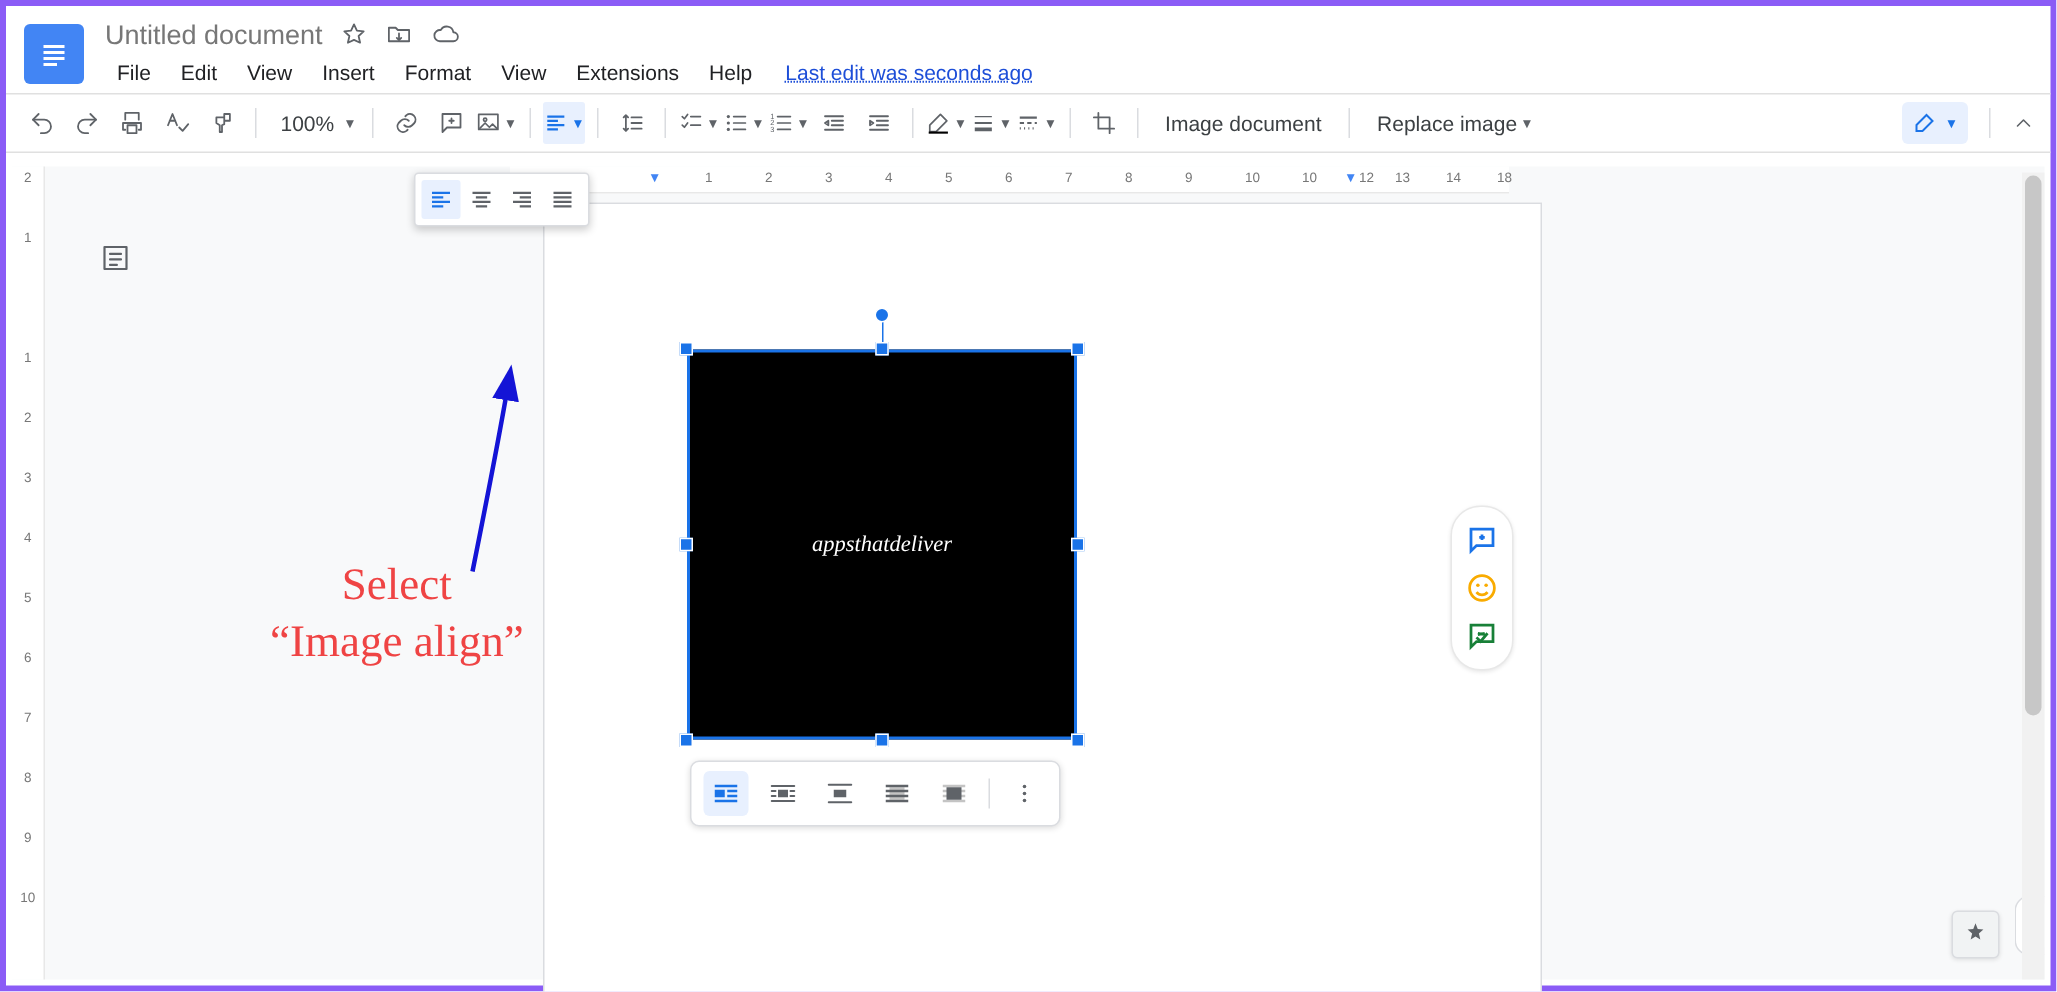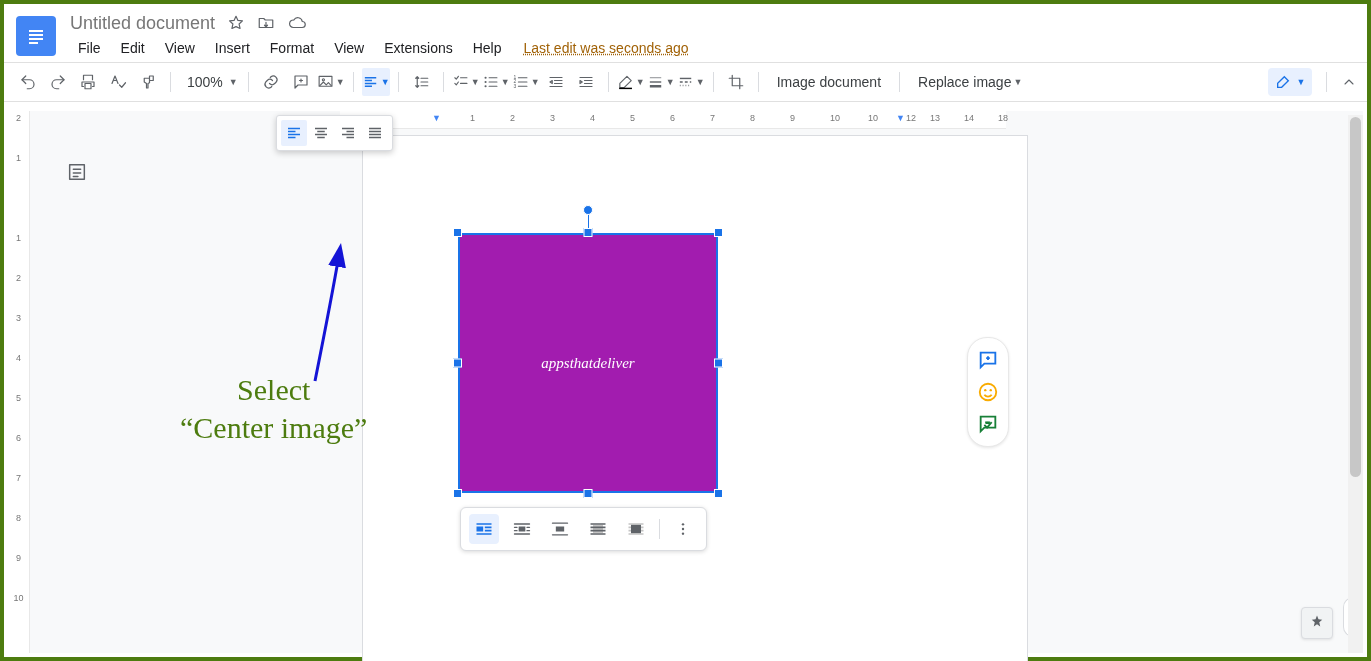--- a/index.html
+++ b/index.html
@@ -1,28 +1,28 @@
 <!DOCTYPE html>
 <html><head>
 <meta charset="utf-8">
 <style>
   * { box-sizing: border-box; margin: 0; padding: 0; }
   html, body { width: 1371px; height: 661px; font-family: Arial, "Helvetica Neue", sans-serif; background:#fff; overflow:hidden; }
-  .frame { width:1371px; height:661px; border:4px solid #4d7c0f; position:relative; background:#fff; }
+  .frame { width:1371px; height:661px; border:4px solid #8b5cf6; position:relative; background:#fff; }
   
   .header { display:flex; align-items:center; padding:6px 12px 0 12px; height:58px; }
   .docs-logo { width:40px; height:40px; background:#4285f4; border-radius:4px; display:flex; align-items:center; justify-content:center; margin-right:14px; }
   .docs-logo svg { fill:#fff; }
   .title-area { display:flex; flex-direction:column; flex:1; }
   .title-row { display:flex; align-items:center; gap:12px; }
   .doc-title { font-size:18px; color:#777; }
   .title-ico { color:#5f6368; display:flex; align-items:center; }
   .menu-row { display:flex; align-items:center; gap:4px; margin-top:2px; font-size:14px; color:#202124; }
   .menu-item { padding:4px 8px; border-radius:4px; }
-  .last-edit { color:#a16207; text-decoration:underline dotted; margin-left:10px; font-size:14px; }
+  .last-edit { color:#1d4ed8; text-decoration:underline dotted; margin-left:10px; font-size:14px; }
   .header-right { display:flex; align-items:center; gap:16px; }
   .comment-ico { color:#5f6368; }
   .share-btn { background:#1a73e8; color:#fff; font-weight:500; font-size:14px; padding:8px 16px; border-radius:4px; display:flex; align-items:center; gap:6px; }
   .avatar { width:34px; height:34px; border-radius:50%; background:linear-gradient(135deg,#d9d9d9,#bbb); overflow:hidden; display:flex; align-items:flex-end; justify-content:center; }
   .avatar svg { width:34px; height:34px; }
   
   .toolbar { height:40px; border-top:1px solid #e0e0e0; border-bottom:1px solid #e0e0e0; display:flex; align-items:center; padding:0 10px; gap:2px; font-size:13px; color:#5f6368; position:relative; }
   .tbtn { width:28px; height:28px; display:flex; align-items:center; justify-content:center; border-radius:2px; flex-shrink:0; }
   .tbtn.active { background:#e8f0fe; color:#1a73e8; }
   .tsep { width:1px; height:20px; background:#dadce0; margin:0 6px; flex-shrink:0; }
@@ -41,38 +41,38 @@
   .vruler { width:22px; background:#fff; border-right:1px solid #e8e8e8; position:relative; font-size:9px; color:#777;}
   .vruler .tick { position:absolute; left:0; width:100%; text-align:center;}
   .hruler { height:18px; background:#fff; border-bottom:1px solid #e8e8e8; position:relative; font-size:9px; color:#777; margin-left:310px; width:666px;}
   .hruler .tick { position:absolute; top:2px;}
   .hruler .indent { position:absolute; top:2px; color:#4285f4;}
   .docarea { position:relative; flex:1; }
   .outline-ico { position:absolute; left:36px; top:50px; color:#9aa0a6;}
   .page { position:absolute; left:332px; top:24px; width:666px; height:860px; background:#fff; border:1px solid #dadce0;}
   
   .img-sel { position:absolute; left:428px; top:122px; width:260px; height:260px; }
-  .img-body { position:absolute; inset:0; background:#a21caf; border:2px solid #1a73e8; display:flex; align-items:center; justify-content:center;}
+  .img-body { position:absolute; inset:0; background:#000000; border:2px solid #1a73e8; display:flex; align-items:center; justify-content:center;}
   .img-text { color:#fff; font-family: 'Comic Sans MS', cursive; font-size:15px; font-style:italic;}
   .handle { position:absolute; width:9px; height:9px; background:#1a73e8; border:1px solid #fff;}
   .h-tl{left:-5px;top:-5px;} .h-tr{right:-5px;top:-5px;} .h-bl{left:-5px;bottom:-5px;} .h-br{right:-5px;bottom:-5px;}
   .h-tm{left:50%;top:-5px;transform:translateX(-50%);} .h-bm{left:50%;bottom:-5px;transform:translateX(-50%);}
   .h-ml{left:-5px;top:50%;transform:translateY(-50%);} .h-mr{right:-5px;top:50%;transform:translateY(-50%);}
   .rot-line{position:absolute; left:50%; top:-22px; width:1px; height:18px; background:#1a73e8;}
   .rot-dot{position:absolute; left:50%; top:-28px; width:10px; height:10px; background:#1a73e8; border-radius:50%; transform:translateX(-50%); border:1px solid #fff;}
   
   .img-toolbar{position:absolute; left:430px; top:396px; background:#fff; border:1px solid #dadce0; border-radius:6px; box-shadow:0 1px 4px rgba(0,0,0,.15); display:flex; align-items:center; padding:6px 8px; gap:8px;}
   .img-toolbar .ibtn{width:30px; height:30px; display:flex; align-items:center; justify-content:center; border-radius:4px; color:#5f6368;}
   .img-toolbar .ibtn.active{background:#e8f0fe; color:#1a73e8;}
   .img-toolbar .isep{width:1px; height:20px; background:#dadce0;}
   
   .side-actions{position:absolute; right:354px; top:226px; display:flex; flex-direction:column; gap:4px; background:#fff; border:1px solid #e8e8e8; border-radius:20px; padding:8px 6px; box-shadow:0 1px 3px rgba(0,0,0,.1);}
   .side-actions .sbtn{width:28px; height:28px; display:flex; align-items:center; justify-content:center;}
   
-  .anno-text{position:absolute; left:150px; top:260px; color:#4d7c0f; font-family:'Comic Sans MS','Segoe Script',cursive; font-size:30px; line-height:1.25; font-weight:500; text-align:center;}
+  .anno-text{position:absolute; left:150px; top:260px; color:#ef4444; font-family:'Comic Sans MS','Segoe Script',cursive; font-size:30px; line-height:1.25; font-weight:500; text-align:center;}
   .anno-arrow{position:absolute; left:275px; top:130px; pointer-events:none;}
   
   .explore-btn{position:absolute; right:30px; bottom:14px; width:32px; height:32px; background:#f1f3f4; border:1px solid #dadce0; border-radius:4px; display:flex; align-items:center; justify-content:center; color:#5f6368; box-shadow:0 1px 3px rgba(0,0,0,.1);}
   .side-tab{position:absolute; right:0; top:486px; width:20px; height:40px; background:#fff; border:1px solid #dadce0; border-right:none; border-radius:10px 0 0 10px; display:flex; align-items:center; justify-content:center; color:#5f6368;}
   .vscrollbar{position:absolute; right:4px; top:111px; bottom:4px; width:15px; background:#f1f1f1;}
   .vscrollbar .thumb{position:absolute; left:2px; right:2px; top:2px; height:360px; background:#c7c7c7; border-radius:6px;}
   
   svg { display:block; }
   .stroke { stroke:#5f6368; stroke-width:1.6; fill:none; stroke-linecap:round; stroke-linejoin:round;}
 </style>
@@ -428,21 +428,21 @@
         <div class="sbtn">
             <svg width="22" height="22" viewBox="0 0 24 24">
               <path stroke="#188038" stroke-width="2" fill="none" d="M4 4h16v12H8l-4 4z"></path>
               <path stroke="#188038" stroke-width="2" d="M9 10l5 1m-5 0l5-1M8 13l3 3 5-6" fill="none"></path>
             </svg>
           </div>
       </div>
 
       <div class="anno-text">
         <div>Select</div>
-        <div>“Center image”</div>
+        <div>“Image align”</div>
       </div>
       <svg class="anno-arrow" width="80" height="150">
         <defs>
             <marker id="ah" markerWidth="10" markerHeight="10" refX="6" refY="3" orient="auto">
               <path d="M0,0 L8,3 L0,6 z" fill="#1414d6"></path>
             </marker>
           </defs>
         <path d="M10,140 C20,90 28,50 35,8" stroke="#1414d6" stroke-width="3" fill="none" marker-end="url(#ah)"></path>
       </svg>
 

